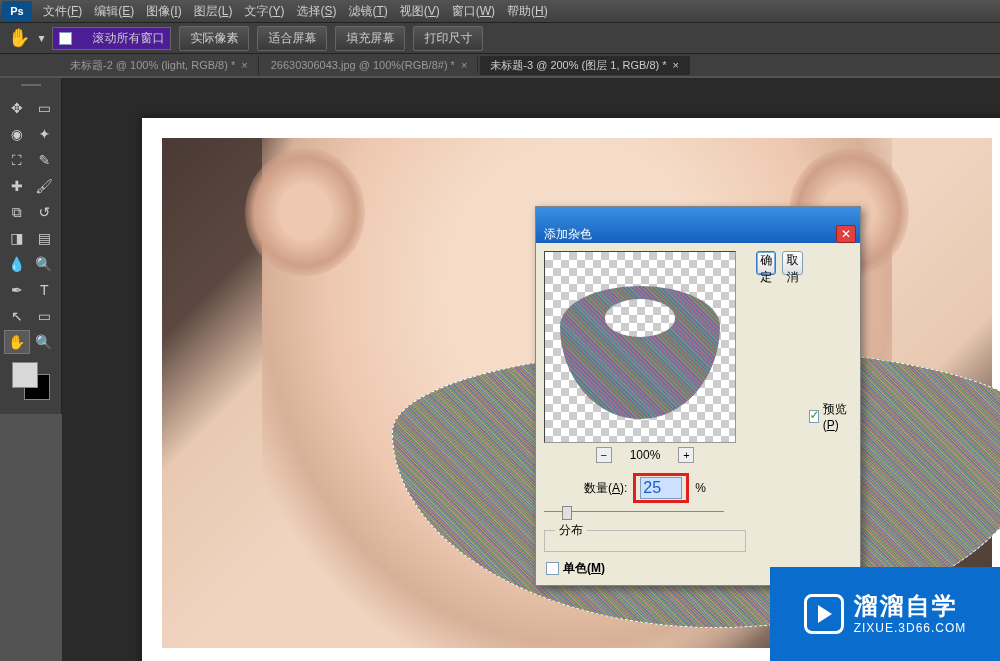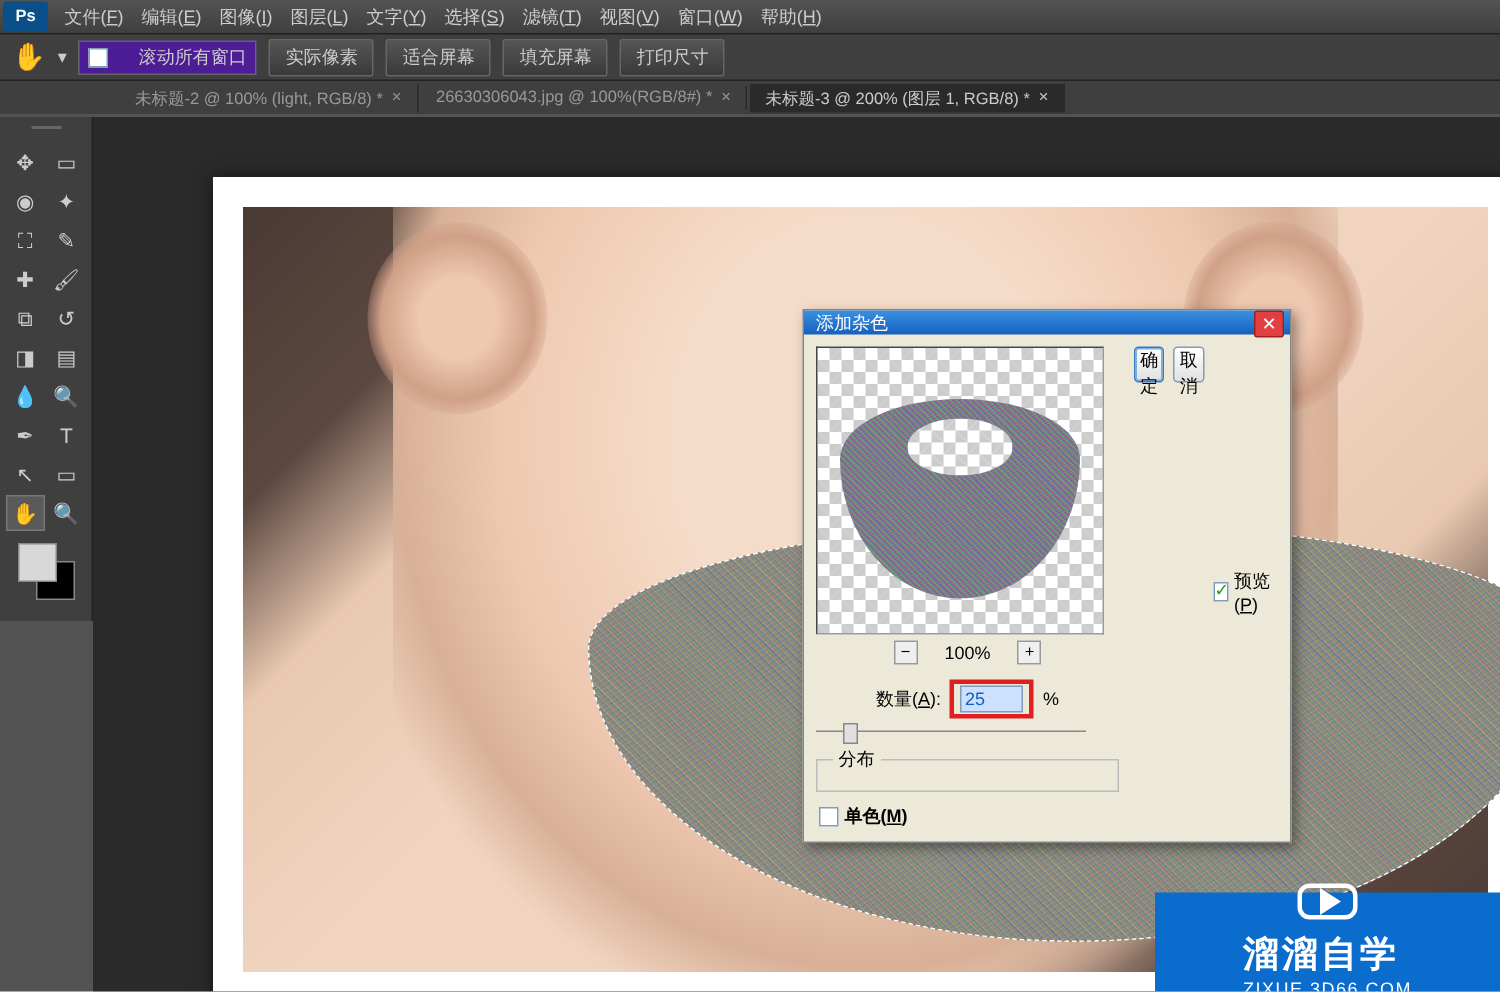--- a/index.html
+++ b/index.html
@@ -11,21 +11,21 @@
     .menu-item { padding: 3px 6px; cursor: pointer; }
     .menu-u { text-decoration: underline; }
     
     
     .options-bar { height: 32px; background: #3f3f3f; border-top: 1px solid #222; border-bottom: 1px solid #222; display: flex; align-items: center; padding: 0 8px; color: #ccc; font-size: 12px; gap: 8px; }
     .hand-icon { font-size: 18px; }
     .opt-check { display: flex; align-items: center; gap: 20px; background: #4c1d95; border: 1px solid #666; padding: 2px 6px; }
     .opt-btn { background: linear-gradient(#555, #3a3a3a); border: 1px solid #666; color: #ccc; padding: 3px 10px; border-radius: 2px; cursor: pointer; font-size: 12px; }
     
     
-    .doc-tabs { height: 22px; background: #3f3f3f; display: flex; align-items: center; padding-left: 80px; gap: 2px; }
+    .doc-tabs { height: 22px; background: #3f3f3f; display: flex; align-items: center; padding-left: 60px; gap: 2px; }
     .doc-tab { padding: 2px 10px; color: #999; font-size: 11px; border-right: 1px solid #2a2a2a; cursor: pointer; display: flex; align-items: center; gap: 6px; }
     .doc-tab.active { background: #2a2a2a; color: #ccc; }
     .doc-tab .close { font-size: 11px; }
     
     
     .tools { position: absolute; top: 78px; left: 0; width: 62px; background: #3f3f3f; border-right: 1px solid #222; padding: 6px 4px; }
     .tools-handle { height: 8px; margin-bottom: 4px; display: flex; justify-content: center; }
     .tools-handle span { width: 20px; height: 2px; background: #666; }
     .tool-row { display: flex; gap: 2px; margin-bottom: 2px; }
     .tool { width: 26px; height: 24px; background: #3f3f3f; border: 1px solid #3f3f3f; display: flex; align-items: center; justify-content: center; color: #ccc; font-size: 14px; cursor: pointer; }
@@ -48,21 +48,21 @@
     .noise-sel { position: absolute; top: 230px; left: 250px; width: 650px; height: 280px; border-radius: 50% 50% 50% 50% / 30% 30% 70% 70%; border: 1px dashed #fff; overflow: hidden; 
       background-image:
         repeating-linear-gradient(45deg, rgba(200,80,80,0.35) 0 1px, rgba(80,200,80,0.35) 1px 2px, rgba(80,80,200,0.35) 2px 3px, rgba(200,200,80,0.3) 3px 4px),
         repeating-linear-gradient(-30deg, rgba(180,60,180,0.3) 0 1px, rgba(60,180,180,0.3) 1px 2px, rgba(180,180,60,0.3) 2px 3px);
       background-color: #8a8a8a;
     }
     .noise-sel .mouth-hole { position: absolute; top: 10%; left: 30%; width: 40%; height: 25%; background: #f0d4c0; border-radius: 50%; border: 1px dashed #fff; }
     
     
     .dialog { position: absolute; top: 206px; left: 535px; width: 326px; background: #ece9d8; border: 1px solid #848484; box-shadow: 3px 3px 8px rgba(0,0,0,0.4); }
-    .titlebar { height: 16px; background: linear-gradient(#3b90e2, #1560bd); color: #fff; display: flex; align-items: flex-start; justify-content: space-between; padding: 0 4px 0 8px; font-size: 12px; }
+    .titlebar { height: 36px; background: linear-gradient(#3b90e2, #1560bd); color: #fff; display: flex; align-items: flex-end; justify-content: space-between; padding: 0 4px 0 8px; font-size: 12px; }
     .titlebar .close-btn { width: 20px; height: 18px; background: #e04040; border: 1px solid #a02020; color: #fff; display: flex; align-items: center; justify-content: center; font-size: 12px; cursor: pointer; border-radius: 2px; }
     .dialog-body { display: flex; padding: 8px; gap: 10px; }
     .dialog-left { flex: 1; }
     .preview-box { width: 192px; height: 192px; border: 1px inset #999; background-image:
       linear-gradient(45deg, #ccc 25%, transparent 25%), linear-gradient(-45deg, #ccc 25%, transparent 25%),
       linear-gradient(45deg, transparent 75%, #ccc 75%), linear-gradient(-45deg, transparent 75%, #ccc 75%);
       background-size: 16px 16px; background-position: 0 0, 0 8px, 8px -8px, -8px 0; background-color: #fff;
       position: relative; overflow: hidden; }
     .preview-shape { position: absolute; top: 18%; left: 8%; width: 84%; height: 70%; border-radius: 50% 50% 50% 50% / 30% 30% 70% 70%;
       background-image:
@@ -71,40 +71,40 @@
       background-color: #888; }
     .preview-shape .hole { position: absolute; top: 10%; left: 28%; width: 44%; height: 28%; background-image:
       linear-gradient(45deg, #ccc 25%, transparent 25%), linear-gradient(-45deg, #ccc 25%, transparent 25%),
       linear-gradient(45deg, transparent 75%, #ccc 75%), linear-gradient(-45deg, transparent 75%, #ccc 75%);
       background-size: 16px 16px; background-position: 0 0, 0 8px, 8px -8px, -8px 0; background-color: #fff; border-radius: 50%; }
     
     .zoom-row { display: flex; align-items: center; justify-content: center; gap: 18px; margin-top: 4px; font-size: 12px; }
     .zoom-btn { width: 16px; height: 16px; border: 1px solid #999; background: #efefef; display: flex; align-items: center; justify-content: center; font-size: 11px; cursor: pointer; }
     
     .amount-row { display: flex; align-items: center; gap: 6px; font-size: 12px; margin-top: 10px; justify-content: center; }
-    .amount-row input { width: 42px; border: 1px solid #7f9db9; padding: 1px 2px; font-size: 12px; }
+    .amount-row input { width: 42px; border: 1px solid #7f9db9; padding: 1px 2px; font-size: 16px; }
     .red-outline { border: 3px solid #e02020; padding: 1px 4px; display: inline-block; }
     
     .slider-track { width: 180px; height: 5px; margin-top: 6px; position: relative; }
     .slider-line { position: absolute; top: 2px; width: 100%; height: 1px; background: #888; }
     .slider-thumb { position: absolute; top: -3px; left: 18px; width: 10px; height: 14px; background: #e0e0e0; border: 1px solid #888; }
     
     fieldset { border: 1px solid #bbb; padding: 6px 10px; margin-top: 8px; font-size: 12px; }
     fieldset legend { font-size: 12px; padding: 0 4px; }
     .radio-row { display: flex; align-items: center; gap: 4px; padding: 2px 0; }
     
     .mono-row { display: flex; align-items: center; gap: 4px; font-size: 12px; margin-top: 8px; padding-left: 2px; font-weight: bold; }
     
     .dialog-right { width: 96px; display: flex; flex-direction: row; gap: 6px; }
     .dlg-btn { height: 24px; background: linear-gradient(#fff, #e0e0e0); border: 1px solid #7f9db9; border-radius: 3px; font-size: 12px; cursor: pointer; }
     .dlg-btn.default { border-color: #3a7ac0; box-shadow: 0 0 0 1px #7ab0e8 inset; }
     .preview-check { display: flex; align-items: center; gap: 4px; font-size: 12px; margin-top: 4px; }
     
     
-    .watermark { position: absolute; right: 0; bottom: 0; width: 230px; height: 66px; background: #0a6ccc; color: #fff; display: flex; align-items: center; justify-content: center; gap: 10px; flex-direction: column; }
+    .watermark { position: absolute; right: 0; bottom: 0; width: 230px; height: 94px; background: #0a6ccc; color: #fff; display: flex; align-items: center; justify-content: center; gap: 10px; }
     .watermark .play { width: 40px; height: 40px; border: 3px solid #fff; border-radius: 8px; display: flex; align-items: center; justify-content: center; }
     .watermark .play::after { content: ""; border-left: 14px solid #fff; border-top: 9px solid transparent; border-bottom: 9px solid transparent; margin-left: 3px; }
     .watermark .text { display: flex; flex-direction: column; line-height: 1.2; }
     .watermark .big { font-size: 24px; font-weight: bold; letter-spacing: 2px; }
     .watermark .sm { font-size: 12px; letter-spacing: 1px; }
     
     .chk { width: 13px; height: 13px; border: 1px solid #7f9db9; background: #fff; display: inline-block; position: relative; }
     .chk.checked::after { content: "✓"; position: absolute; top: -3px; left: 0; font-size: 12px; color: #21a121; }
     .radio { width: 12px; height: 12px; border: 1px solid #7f9db9; border-radius: 50%; background: #fff; display: inline-block; position: relative; }
     .radio.checked::after { content: ""; position: absolute; top: 2px; left: 2px; width: 6px; height: 6px; background: #3a7ac0; border-radius: 50%; }

